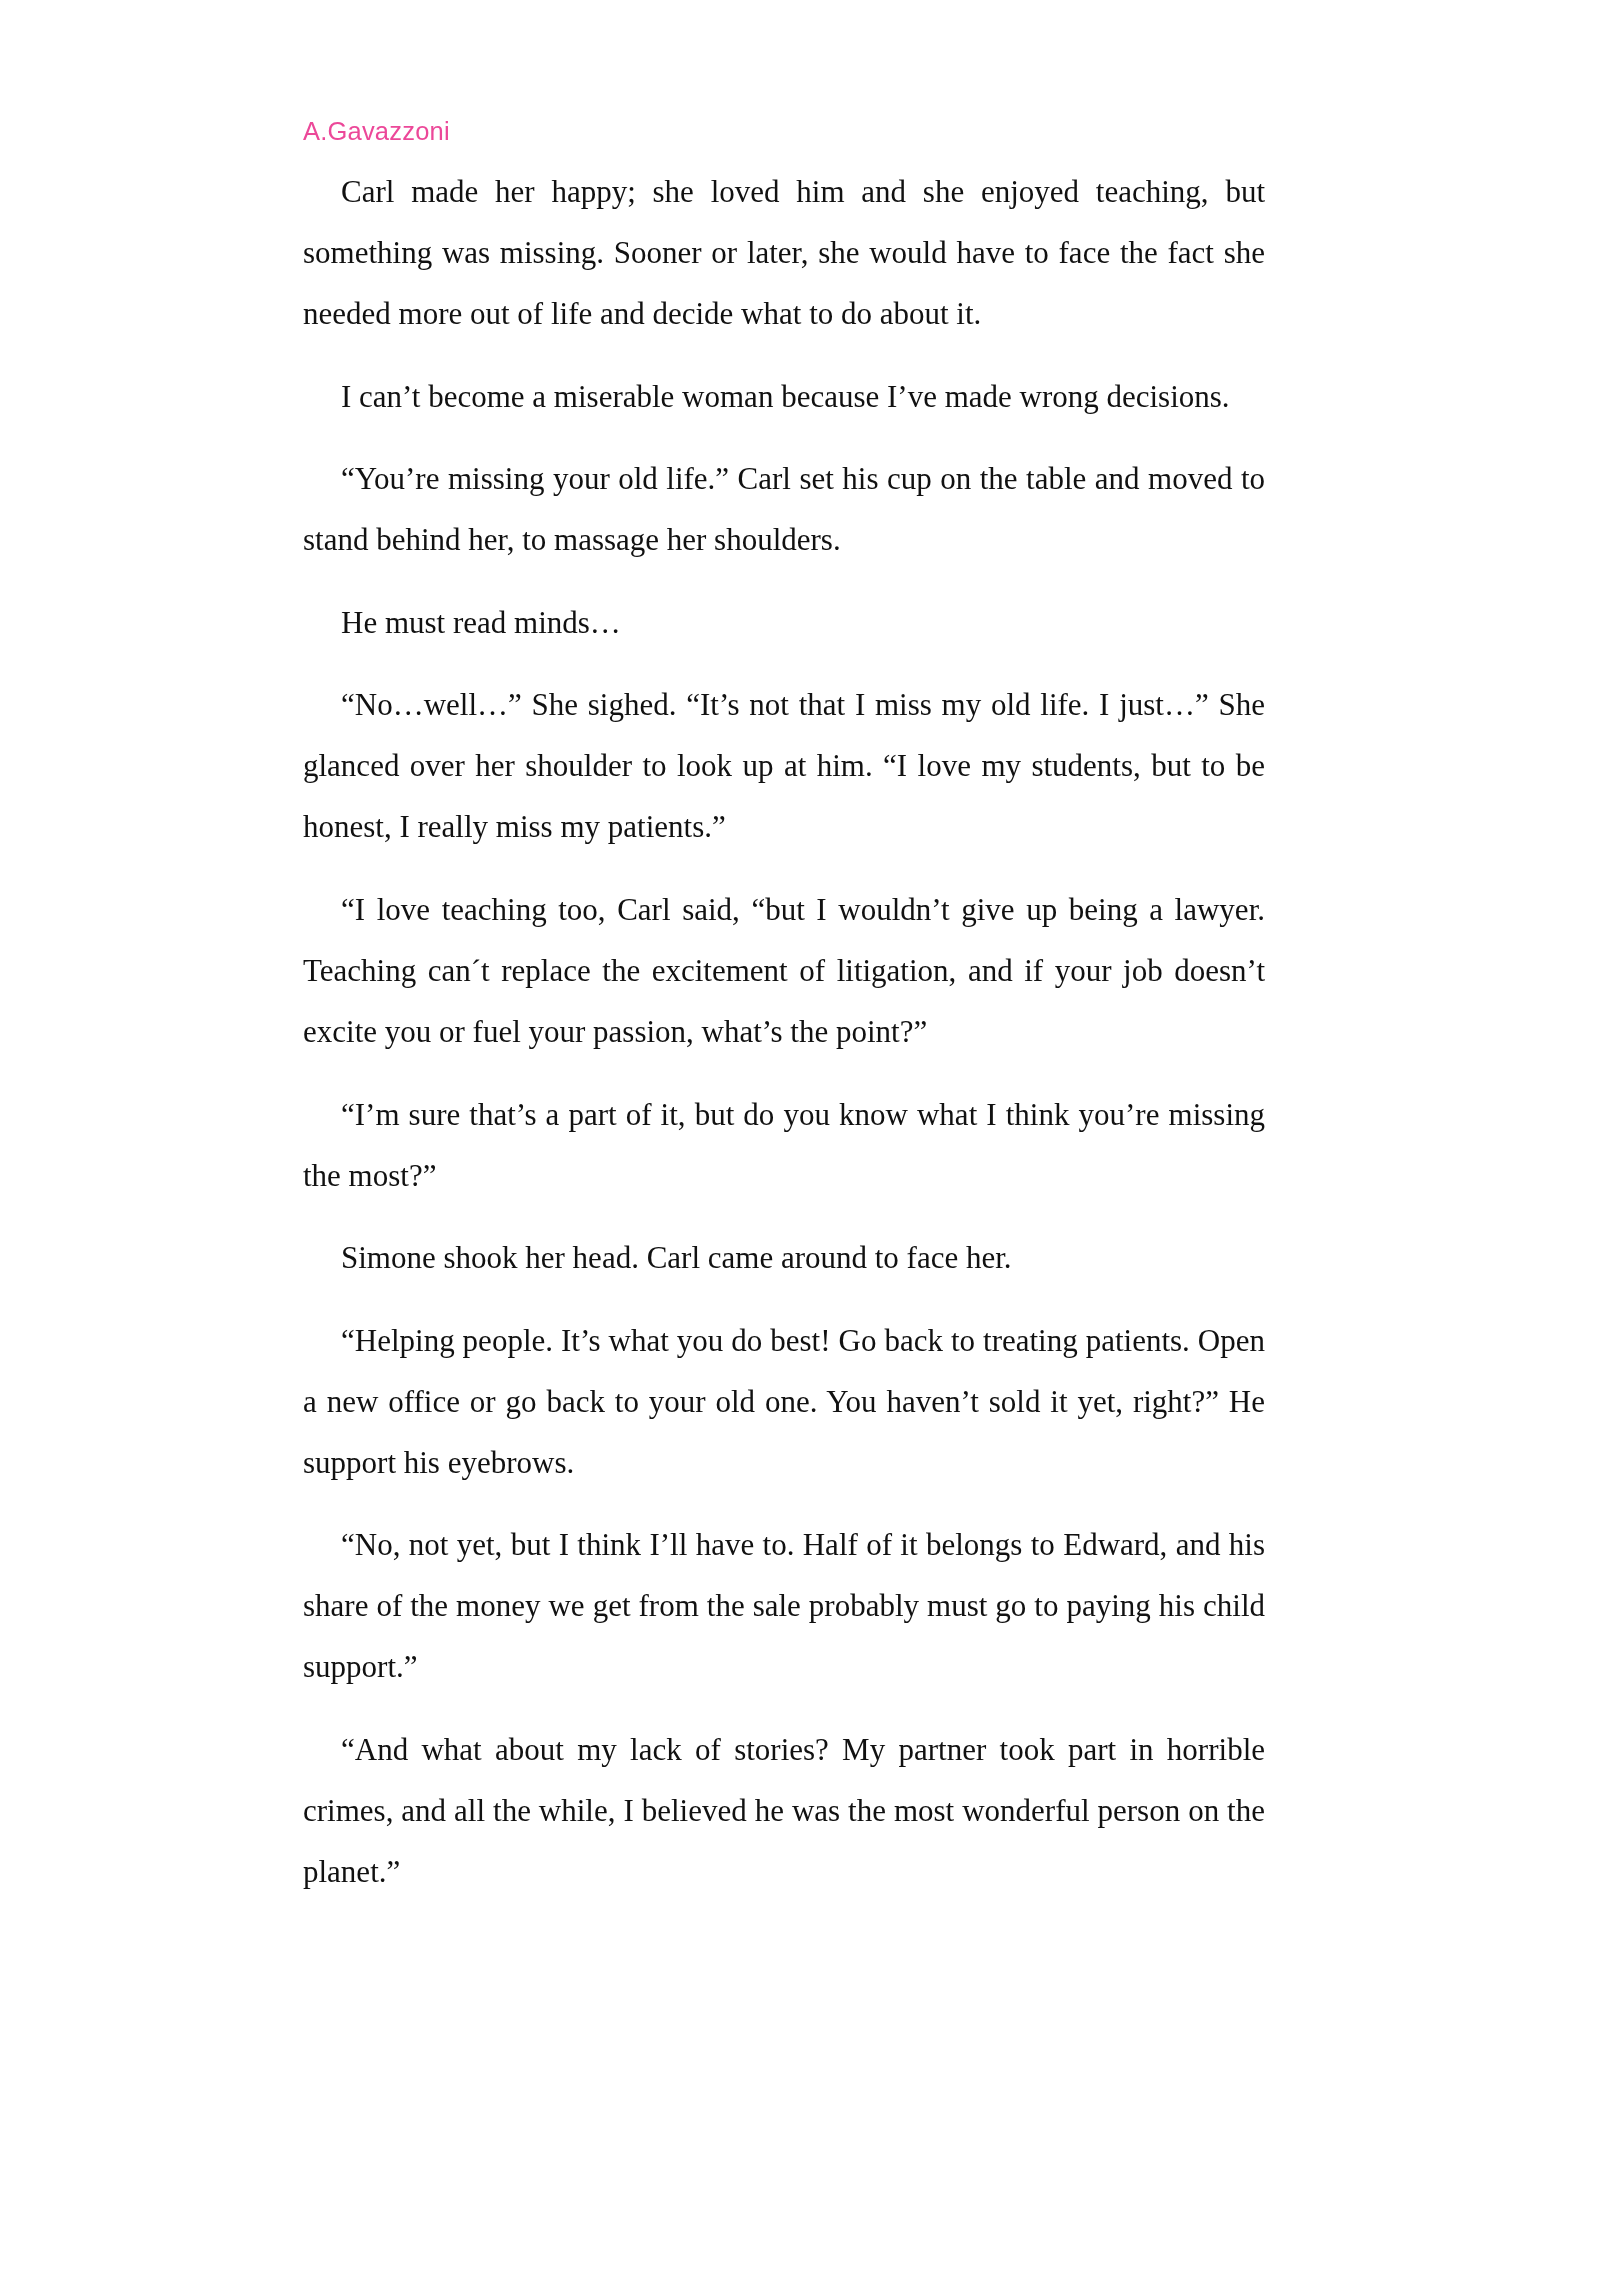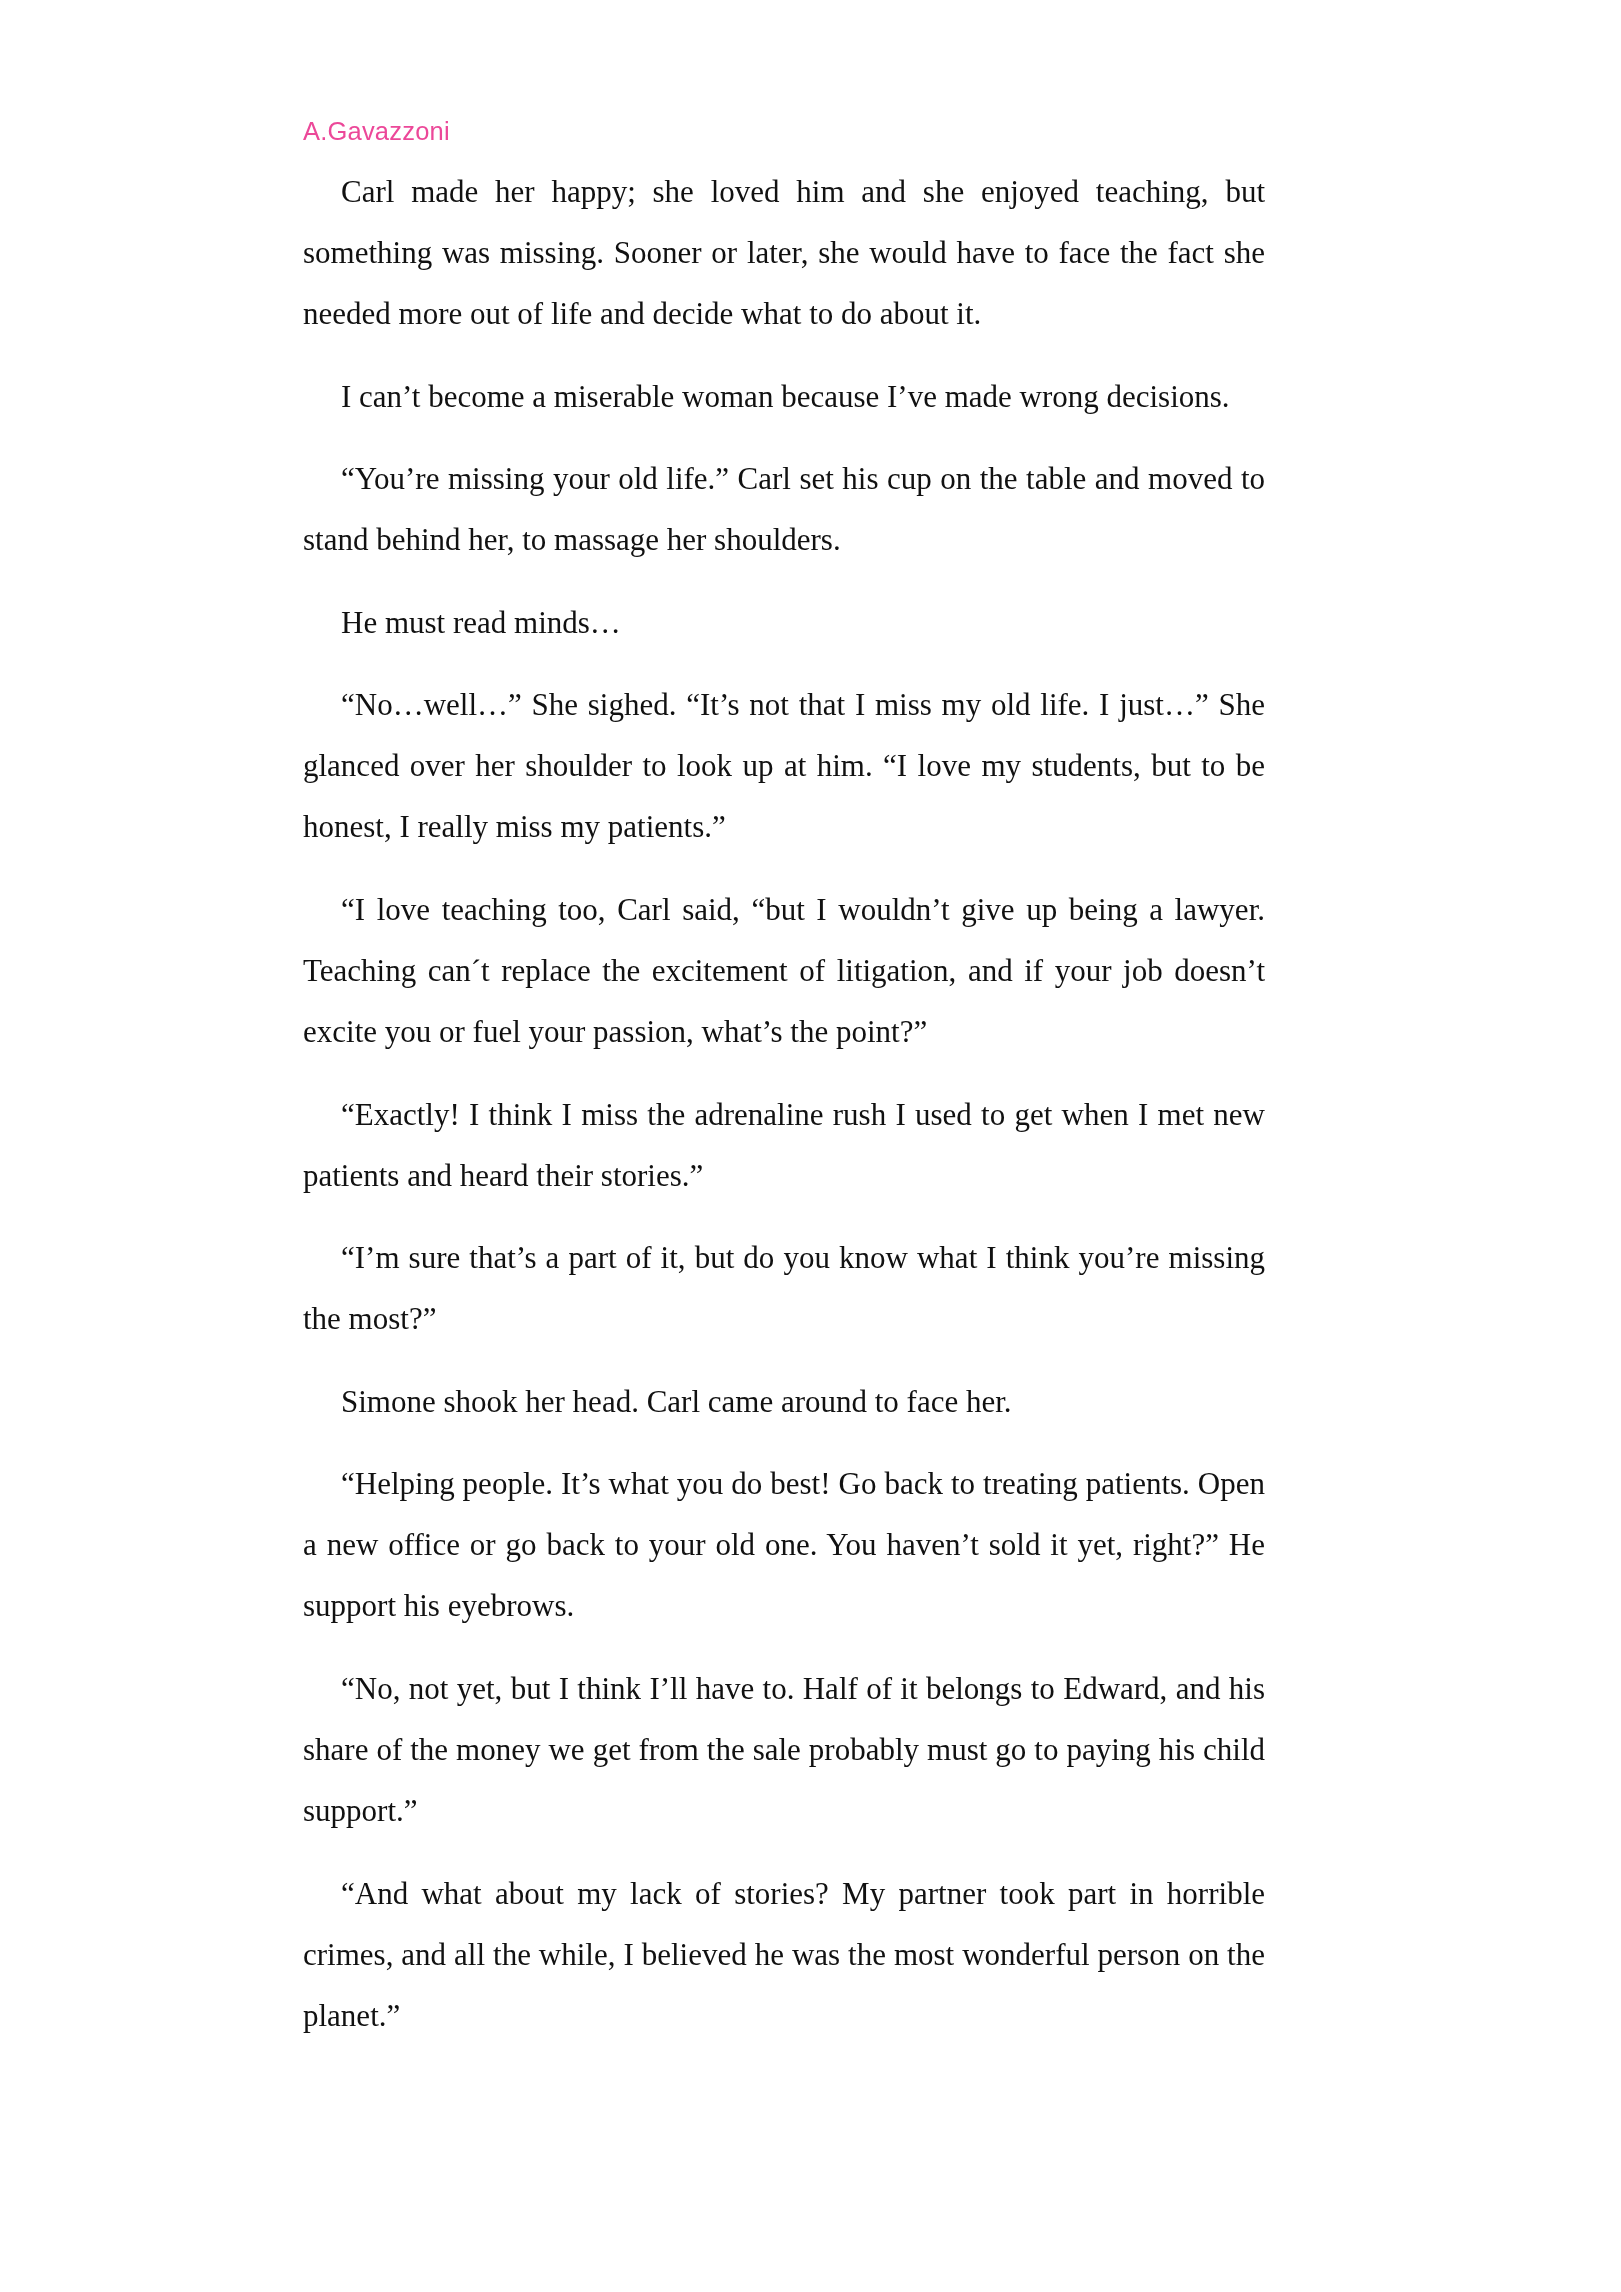--- a/index.html
+++ b/index.html
@@ -56,21 +56,20 @@
 <div class="page">
   <div class="running-header">A.Gavazzoni</div>
 
   <div class="body-text">
     <p class="para">Carl made her happy; she loved him and she enjoyed teaching, but something was missing. Sooner or later, she would have to face the fact she needed more out of life and decide what to do about it.</p>
     <p class="para italic">I can’t become a miserable woman because I’ve made wrong decisions.</p>
     <p class="para">“You’re missing your old life.” Carl set his cup on the table and moved to stand behind her, to massage her shoulders.</p>
     <p class="para italic">He must read minds…</p>
     <p class="para">“No…well…” She sighed. “It’s not that I miss my old life. I just…” She glanced over her shoulder to look up at him. “I love my students, but to be honest, I really miss my patients.”</p>
     <p class="para">“I love teaching too, Carl said, “but I wouldn’t give up being a lawyer. Teaching can´t replace the excitement of litigation, and if your job doesn’t excite you or fuel your passion, what’s the point?”</p>
-    <p class="para">“Exactly! I think I miss the adrenaline rush I used to get when I met new patients and heard their stories.”</p>
     <p class="para">“I’m sure that’s a part of it, but do you know what I think you’re missing the most?”</p>
     <p class="para">Simone shook her head. Carl came around to face her.</p>
     <p class="para">“Helping people. It’s what you do best! Go back to treating patients. Open a new office or go back to your old one. You haven’t sold it yet, right?” He support his eyebrows.</p>
     <p class="para">“No, not yet, but I think I’ll have to. Half of it belongs to Edward, and his share of the money we get from the sale probably must go to paying his child support.”</p>
     <p class="para">“And what about my lack of stories? My partner took part in horrible crimes, and all the while, I believed he was the most wonderful person on the planet.”</p>
   </div>
 </div>
 
 
 </body></html>

